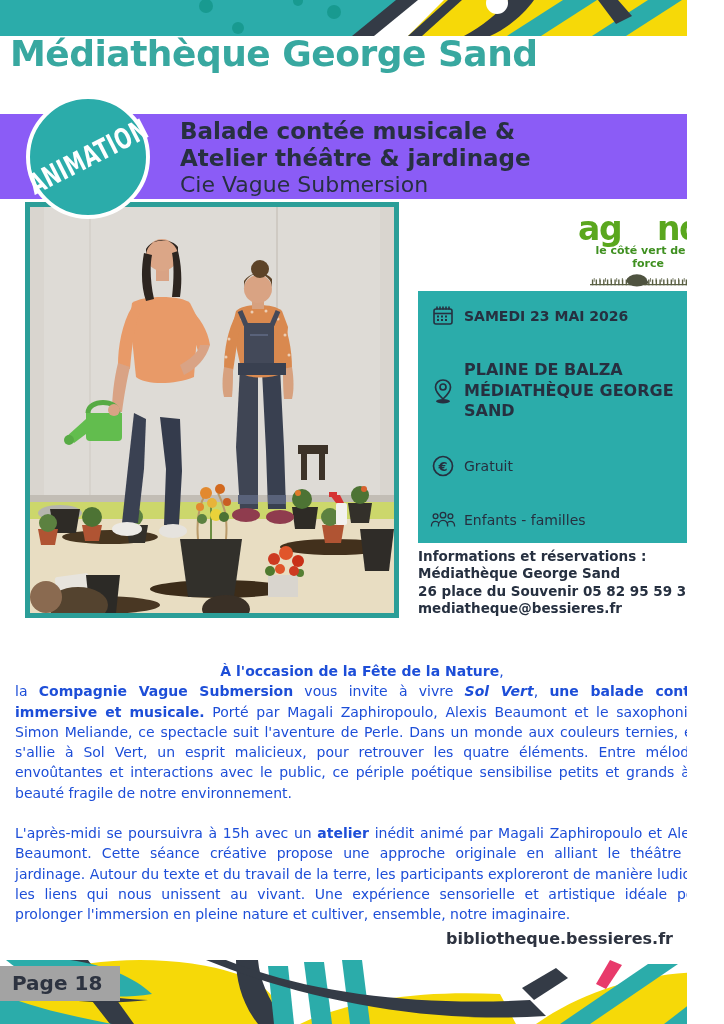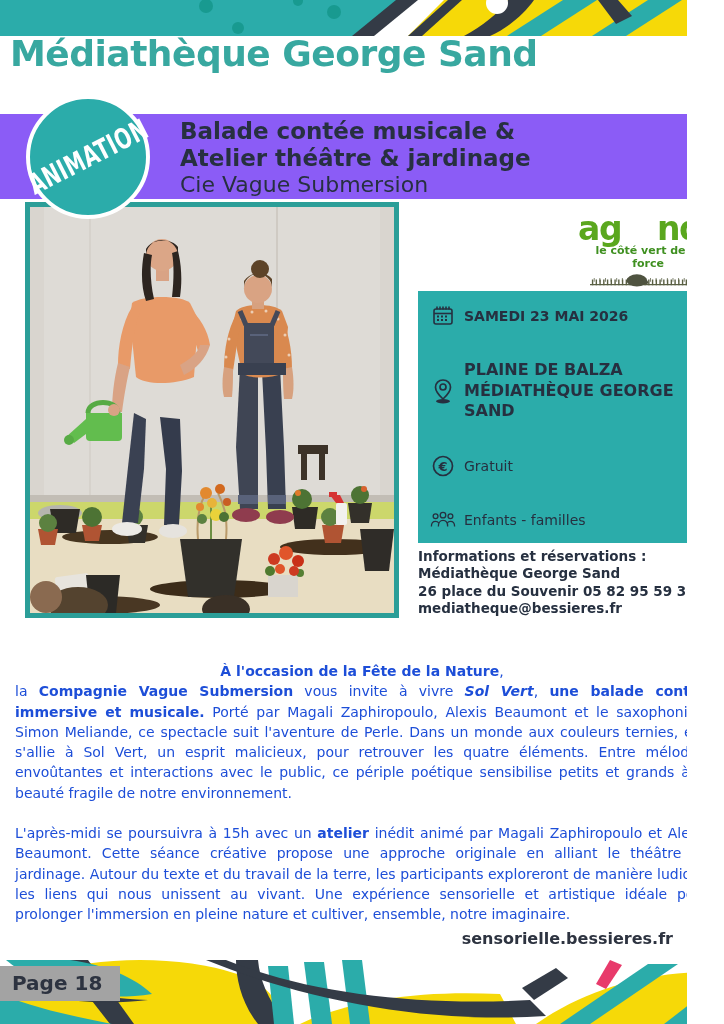--- a/index.html
+++ b/index.html
@@ -304,21 +304,21 @@
     <div>26 place du Souvenir 05 82 95 59 39</div>
     <div>mediatheque@bessieres.fr</div>
   </div>
 
   <div class="bodytext">
     <div class="intro"><b>À l'occasion de la Fête de la Nature</b><span>,</span></div>
     <p><span>la </span><b>Compagnie Vague Submersion</b><span> vous invite à vivre </span><b><i>Sol Vert</i></b><span>, </span><b>une balade contée immersive et musicale.</b><span> Porté par Magali Zaphiropoulo, Alexis Beaumont et le saxophoniste Simon Meliande, ce spectacle suit l'aventure de Perle. Dans un monde aux couleurs ternies, elle s'allie à Sol Vert, un esprit malicieux, pour retrouver les quatre éléments. Entre mélodies envoûtantes et interactions avec le public, ce périple poétique sensibilise petits et grands à la beauté fragile de notre environnement.</span></p>
     <p><span>L'après-midi se poursuivra à 15h avec un </span><b>atelier</b><span> inédit animé par Magali Zaphiropoulo et Alexis Beaumont. Cette séance créative propose une approche originale en alliant le théâtre au jardinage. Autour du texte et du travail de la terre, les participants exploreront de manière ludique les liens qui nous unissent au vivant. Une expérience sensorielle et artistique idéale pour prolonger l'immersion en pleine nature et cultiver, ensemble, notre imaginaire.</span></p>
   </div>
 
-  <div class="website">sensorielle.bessieres.fr</div>
+  <div class="website">bibliotheque.bessieres.fr</div>
 
   <svg class="band-bottom" viewBox="0 0 724 64" preserveAspectRatio="none">
     <rect width="724" height="64" fill="#ffffff"></rect>
     <ellipse cx="140" cy="46" rx="135" ry="46" fill="#f6d908"></ellipse>
     <path d="M60 0 L110 64 h24 L88 0 Z" fill="#343b46"></path>
     <path d="M258 0 C260 22 270 44 288 64 h-30 C242 44 236 20 236 0 Z" fill="#343b46"></path>
     <path d="M0 6 C40 26 90 38 148 40 C96 46 40 40 0 24 Z" fill="#343b46"></path>
     <path d="M6 0 C70 -8 124 8 152 34 C100 42 44 32 6 0 Z" fill="#2bacaa"></path>
     <path d="M0 64 V34 C34 48 72 56 112 64 Z" fill="#2bacaa"></path>
     <path d="M300 64 C350 40 420 30 500 34 L516 64 Z" fill="#f6d908"></path>

